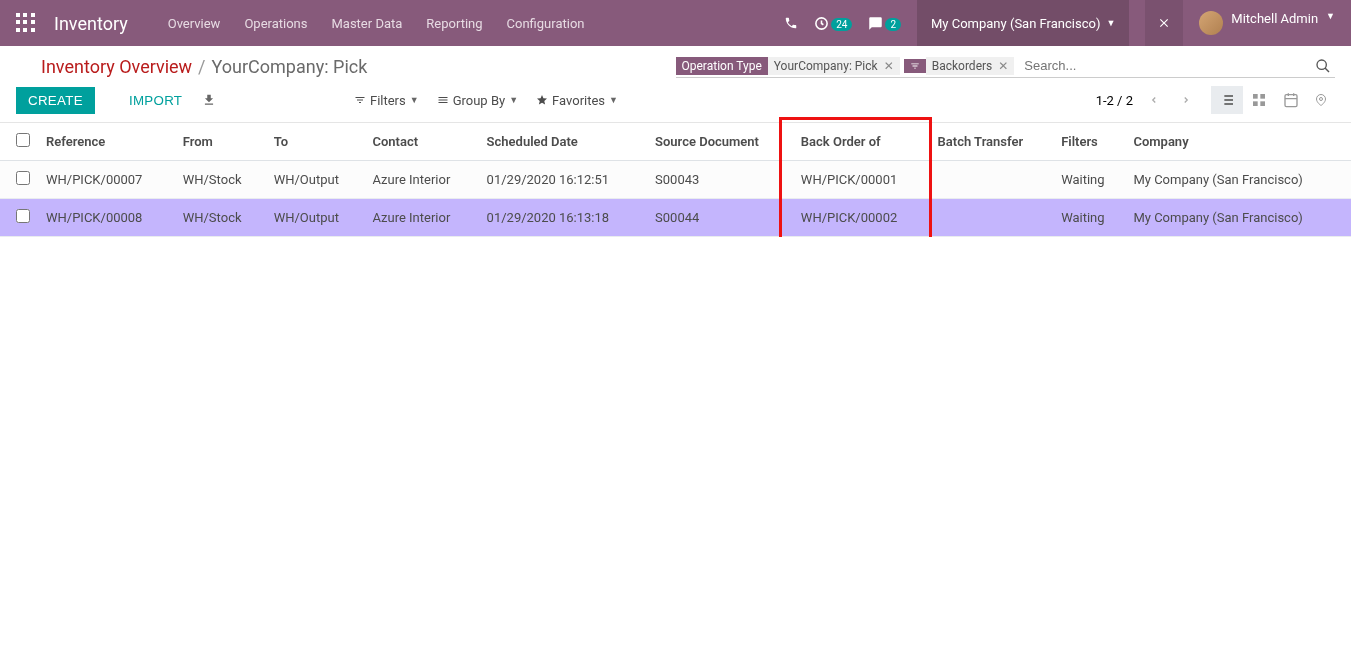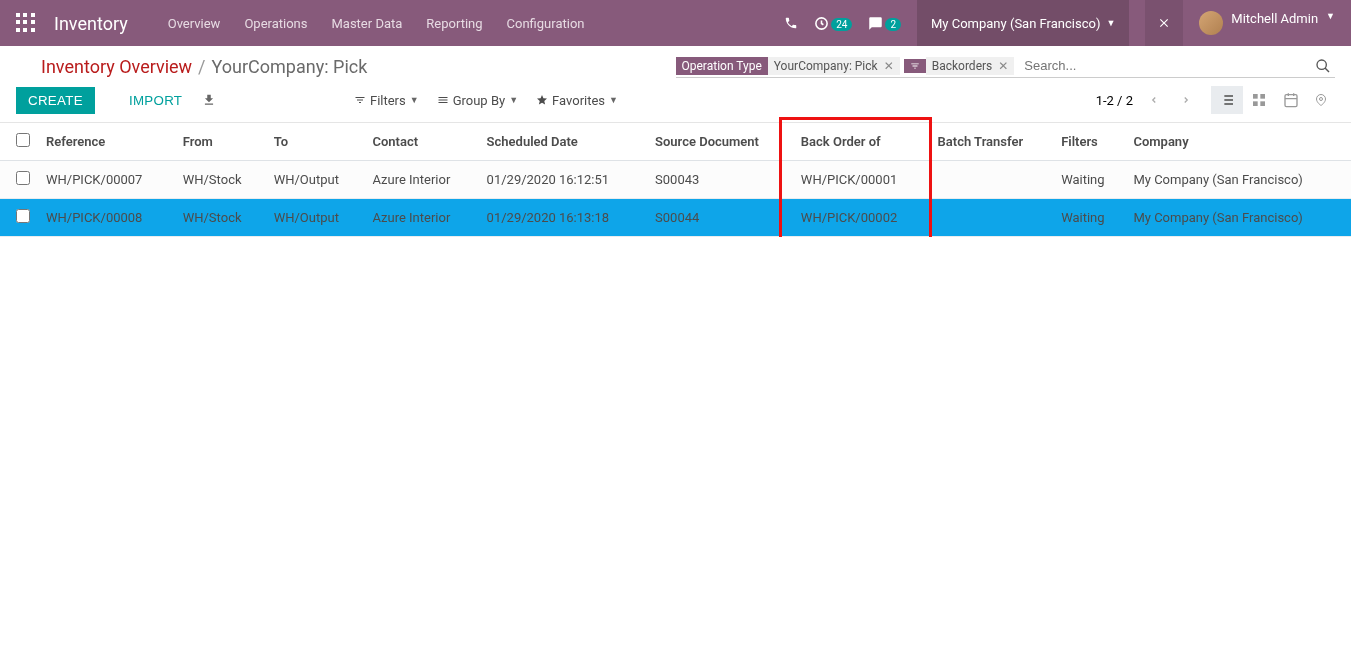--- a/index.html
+++ b/index.html
@@ -50,21 +50,21 @@
   .pager { color: #000000; font-size: 13px; display:flex; align-items:center; gap:10px;}
   .pager-arrow { color: #aaa; cursor: pointer; padding:4px 6px;}
   .view-switch { display: flex; gap: 0; }
   .view-btn { padding: 6px 8px; color: #666; cursor: pointer; }
   .view-btn.active { background: #e9ecef; }
   
   
   table { width: 100%; border-collapse: collapse; }
   thead th { text-align: left; padding: 10px 8px; font-weight: 600; font-size: 13px; color: #4c4c4c; border-bottom: 1px solid #dee2e6; background:#fff;}
   tbody td { padding: 10px 8px; border-bottom: 1px solid #e9ecef; font-size: 13px; background: #fcfcfc;}
-  tbody tr:nth-child(2) td { background: #0ea5e9; }
+  tbody tr:nth-child(2) td { background: #c4b5fd; }
   .chk { width: 14px; height: 14px; }
   th.chk-cell, td.chk-cell { width: 30px; padding-left: 16px; }
   
   .highlight-col { position: relative; }
   .red-box { position: absolute; border: 3px solid #e11; pointer-events: none; }
   
   svg { display: block; }
 </style>
 </head>
 <body>

